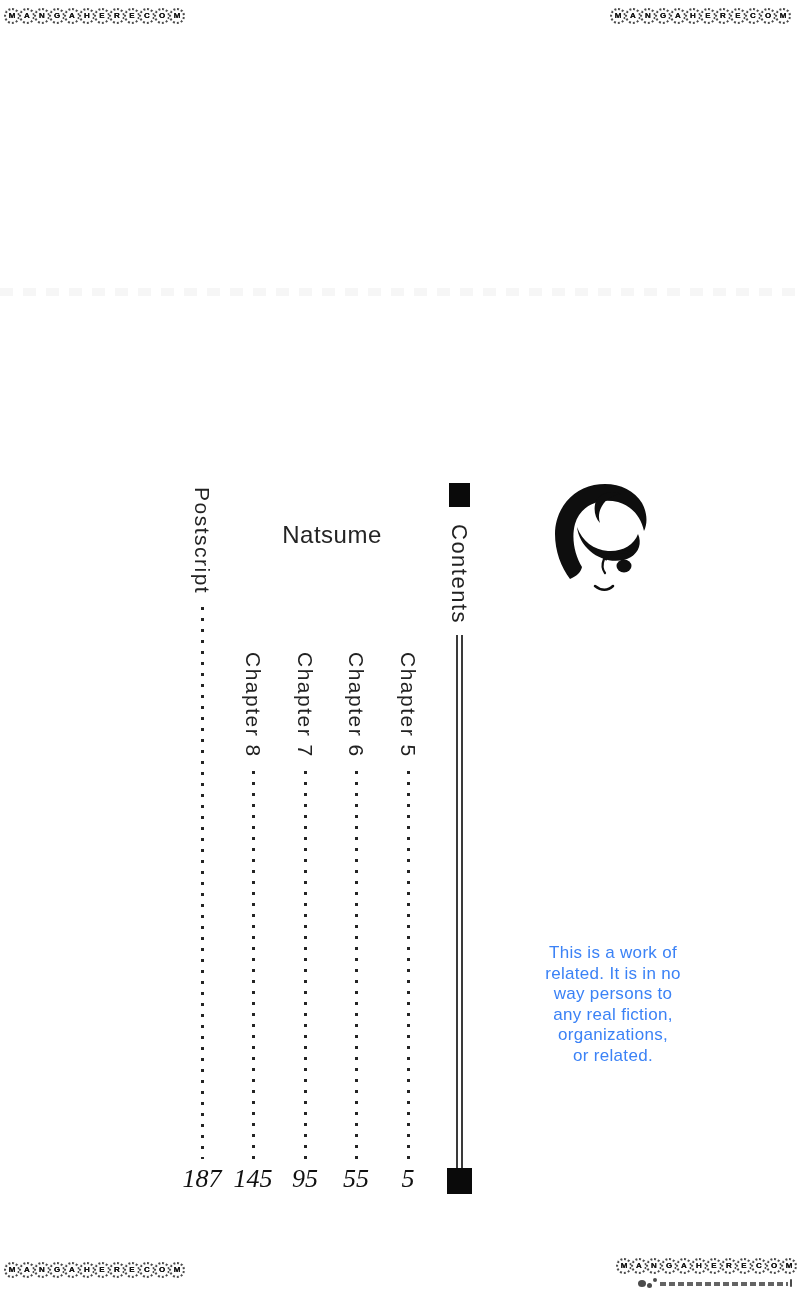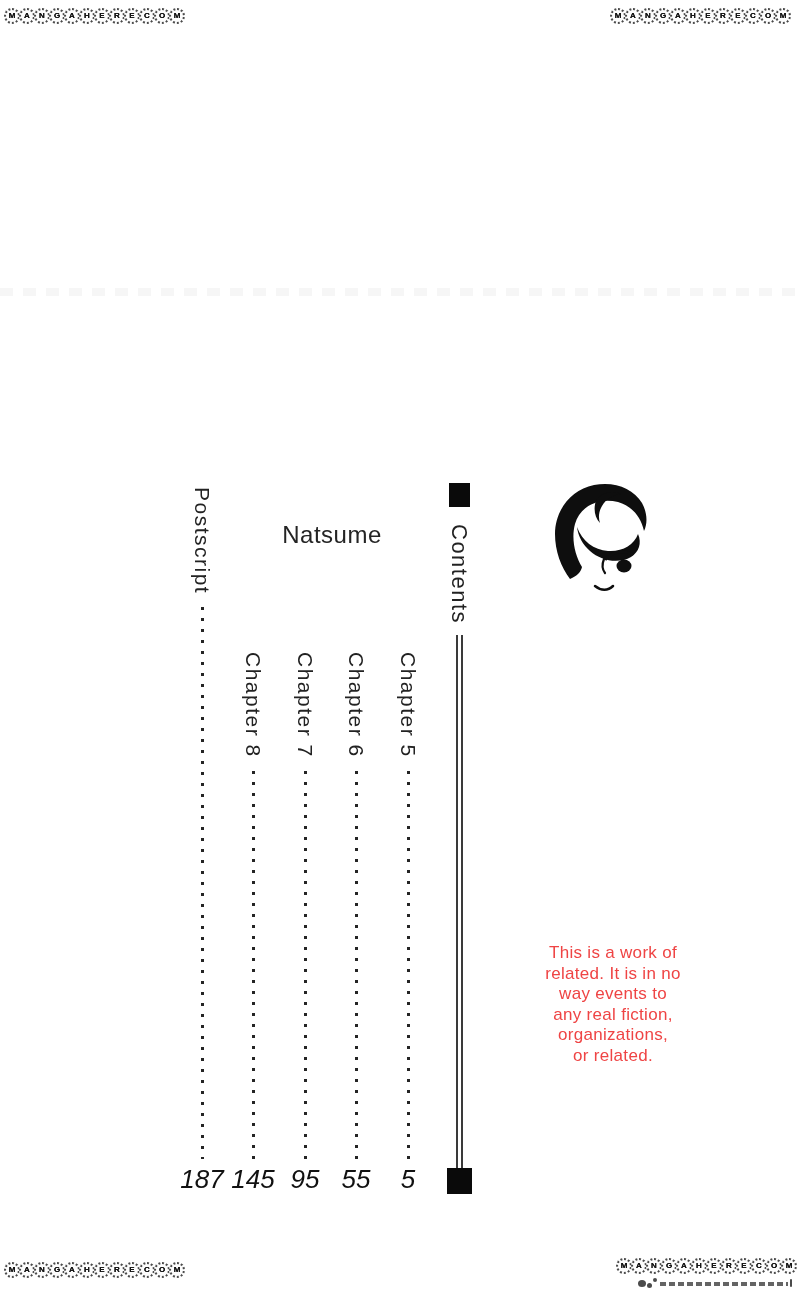--- a/index.html
+++ b/index.html
@@ -47,26 +47,26 @@
     position:absolute;width:44px;
     display:flex;flex-direction:column;align-items:center;
   }
   .leader{
     flex:1 1 auto;width:5px;margin-top:9px;margin-bottom:5px;
     background-image:radial-gradient(circle,#242424 1.6px,rgba(0,0,0,0) 1.9px);
     background-size:5px 11px;background-repeat:repeat-y;background-position:center top;
   }
   .page-num{
     height:30px;line-height:30px;white-space:nowrap;
-    font-family:Liberation Sans, sans-serif;font-style:italic;font-size:26px;color:#111;
+    font-family:Liberation Serif, serif;font-style:italic;font-size:26px;color:#111;
   }
   
   .disclaimer{
     position:absolute;left:518px;top:943px;width:190px;
-    text-align:center;font-size:17px;line-height:20.5px;letter-spacing:0.3px;color:#ef4444;
+    text-align:center;font-size:17px;line-height:20.5px;letter-spacing:0.3px;color:#3b82f6;
   }
   
   .logo{position:absolute;left:549px;top:479px;width:110px;height:122px;}
   
   .scan-smudge{
     position:absolute;left:638px;top:1276px;width:158px;height:14px;
     filter:blur(0.5px);opacity:0.85;
   }
   .smudge-blob{position:absolute;background:#2c2c2c;border-radius:50%;}
   .smudge-line{
@@ -189,21 +189,21 @@
       <div class="toc-col" style="left: 180px; top: 487px; height: 707px;">
         <div class="v-label">Postscript</div>
         <div class="leader"></div>
         <div class="page-num">187</div>
       </div>
     </div>
 
   <div class="disclaimer">
       <div class="disc-line">This is a work of</div>
       <div class="disc-line">related. It is in no</div>
-      <div class="disc-line">way events to</div>
+      <div class="disc-line">way persons to</div>
       <div class="disc-line">any real fiction,</div>
       <div class="disc-line">organizations,</div>
       <div class="disc-line">or related.</div>
     </div>
 
   <div class="scan-smudge">
     <div class="smudge-blob" style="left:0;top:4px;width:8px;height:7px;"></div>
     <div class="smudge-blob" style="left:9px;top:7px;width:5px;height:5px;"></div>
     <div class="smudge-blob" style="left:15px;top:2px;width:4px;height:4px;"></div>
     <div class="smudge-line"></div>

